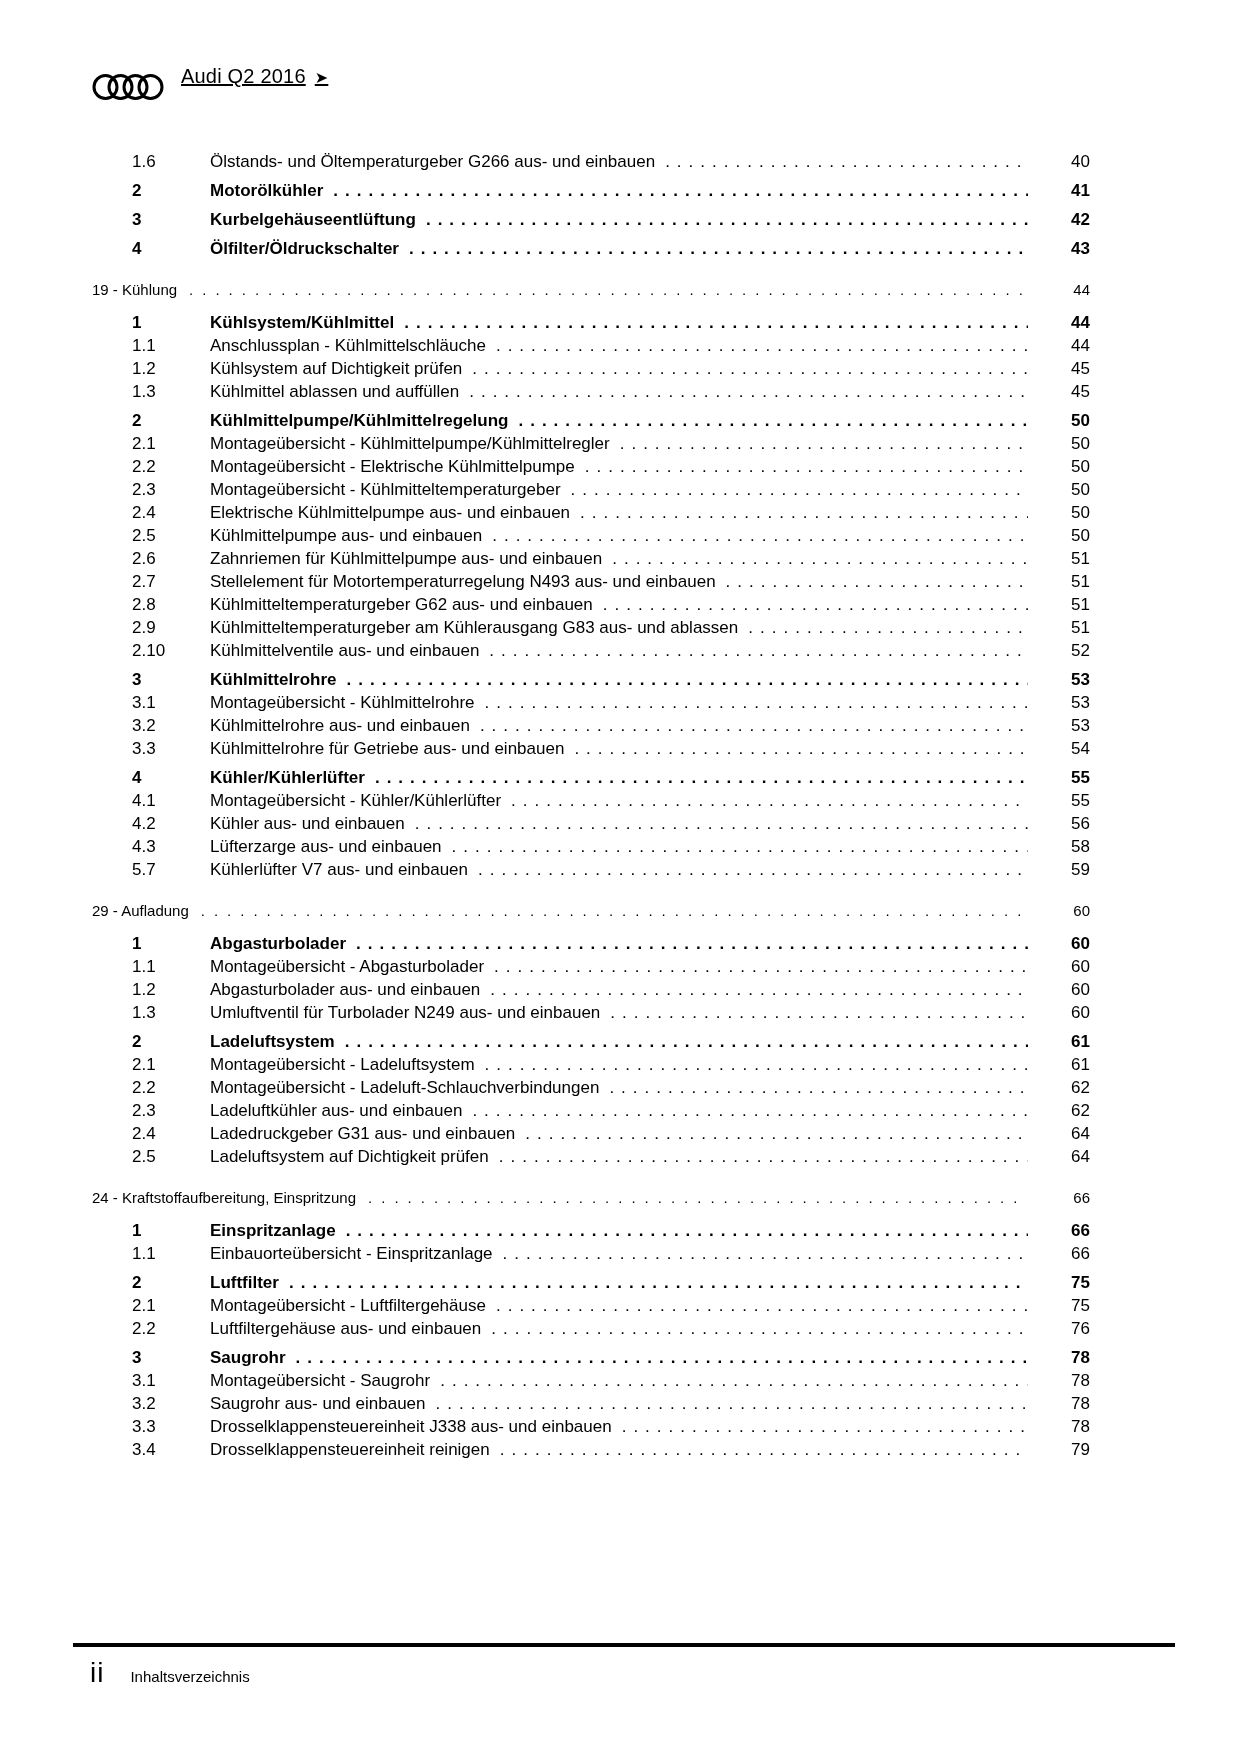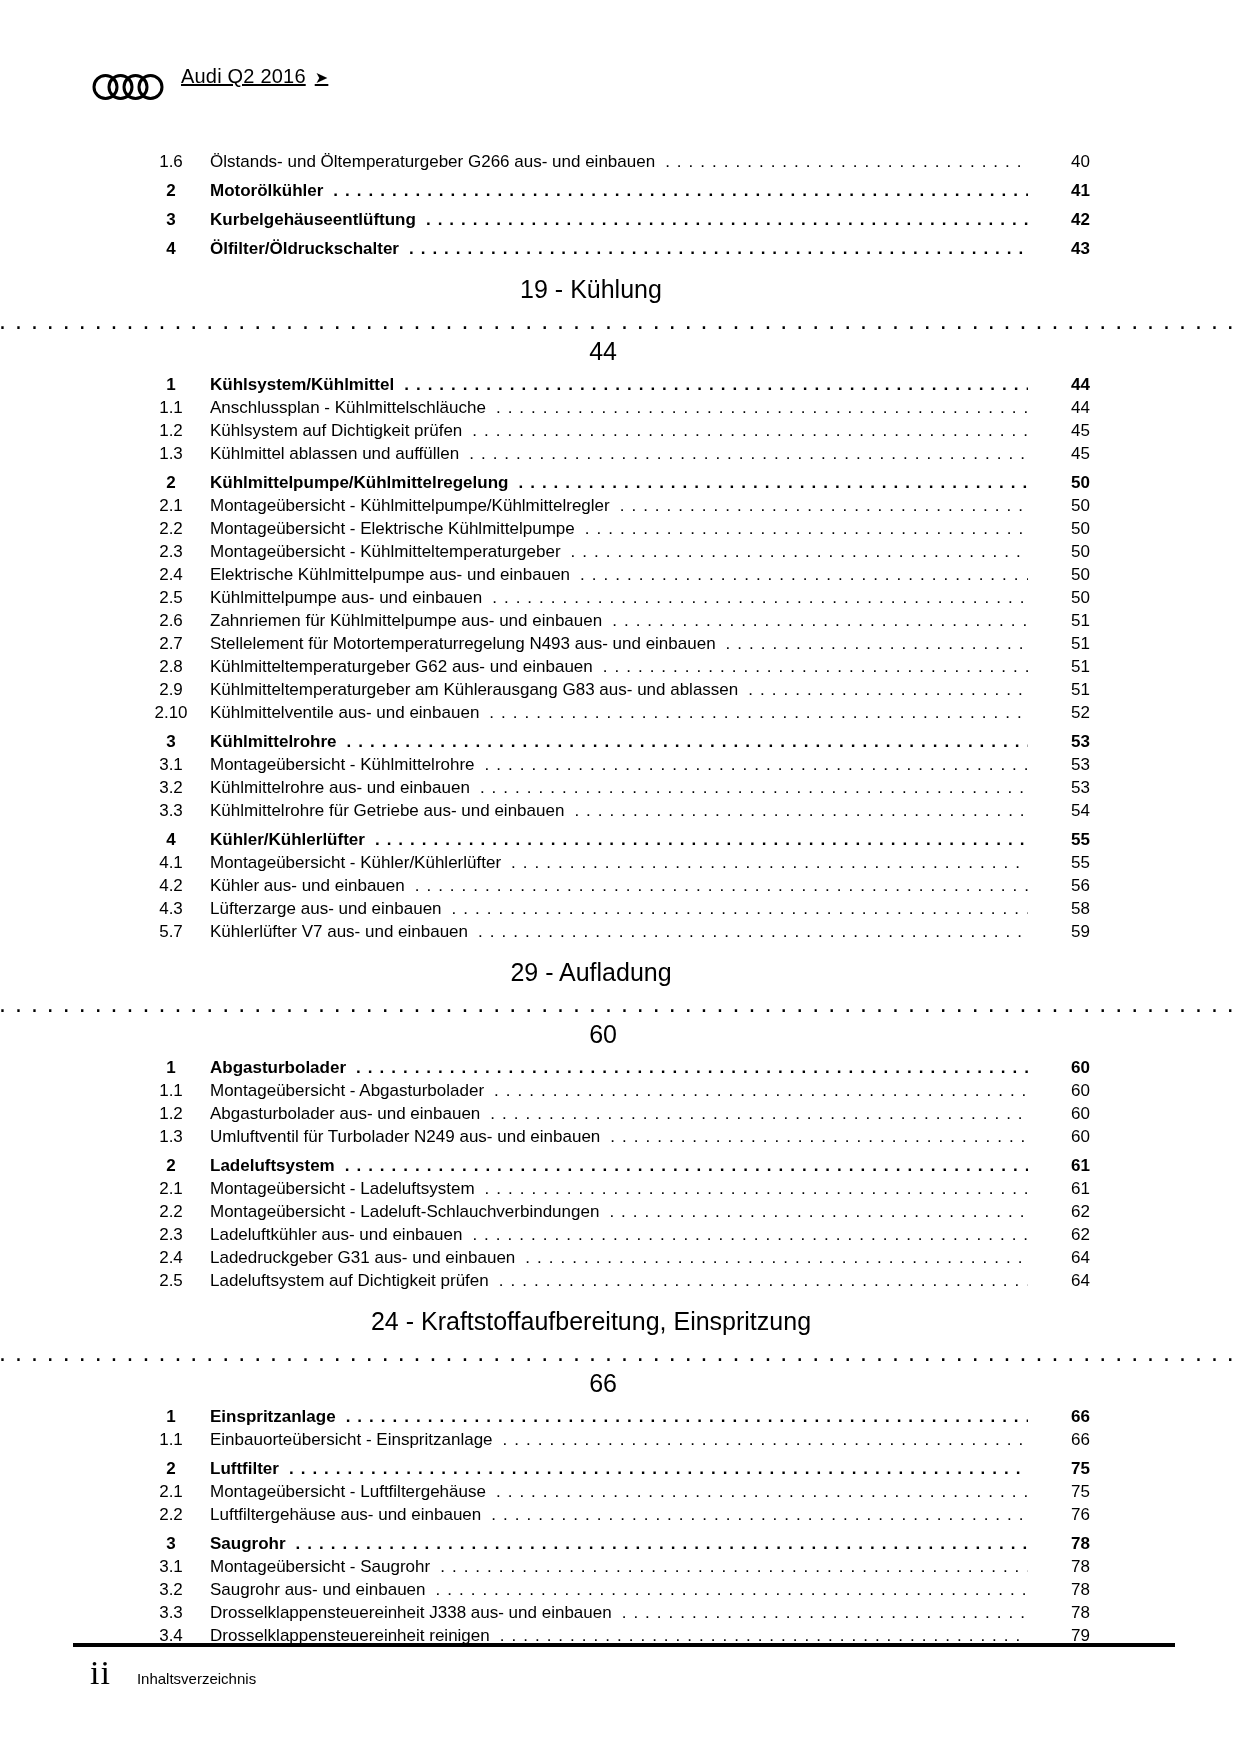--- a/index.html
+++ b/index.html
@@ -12,32 +12,32 @@
   .page-header{position:absolute;left:92px;top:62px;display:flex;align-items:flex-start;text-decoration:underline;}
   .rings{flex:none;margin-top:9px;margin-right:17px;}
   .header-text{white-space:nowrap;}
   .title-line{font-size:20px;line-height:28px;letter-spacing:0.2px;}
   .title-arrow{margin-left:9px;font-size:16px;}
   .subtitle{font-size:19px;line-height:28px;letter-spacing:0.2px;}
   
   .toc{position:absolute;left:92px;top:150px;width:998px;}
   .row{display:flex;align-items:baseline;font-size:17px;line-height:23px;}
   .row.bold{font-weight:bold;margin-top:6px;}
-  .row .num{flex:none;margin-left:40px;width:78px;text-align:center;}
+  .row .num{flex:none;margin-left:40px;width:78px;}
   .row .title{flex:none;white-space:nowrap;}
   .dots{flex:1 1 auto;overflow:hidden;white-space:nowrap;letter-spacing:7px;margin-left:10px;margin-right:16px;}
   .page-num{flex:none;width:46px;text-align:right;}
-  .chapter-row{display:flex;align-items:center;font-size:25px;line-height:31px;margin-top:14px;margin-bottom:4px;flex-direction:column;}
+  .chapter-row{display:flex;align-items:flex-end;font-size:15px;line-height:31px;margin-top:14px;margin-bottom:4px;}
   .chapter-row .title{flex:none;white-space:nowrap;}
   .chapter-row .dots{letter-spacing:9px;margin-left:12px;}
   .chapter-row .page-num{width:52px;}
   
   .footer-rule{position:absolute;left:73px;top:1643px;width:1102px;height:4px;background:#000;}
   .page-footer{position:absolute;left:90px;top:1652px;display:flex;align-items:baseline;}
-  .footer-roman{font-size:34px;line-height:42px;letter-spacing:1px;font-family:Liberation Serif, serif;}
+  .footer-roman{font-size:28px;line-height:42px;letter-spacing:1px;}
   .footer-label{font-size:15px;margin-left:26px;}
 </style>
 </head>
 <body>
 
 <div class="page-header">
   <span class="rings">
     <svg width="72" height="32" viewBox="0 0 72 32">
       <g fill="none" stroke="#000" stroke-width="3">
         <circle cx="13.5" cy="16" r="11.5"></circle>

